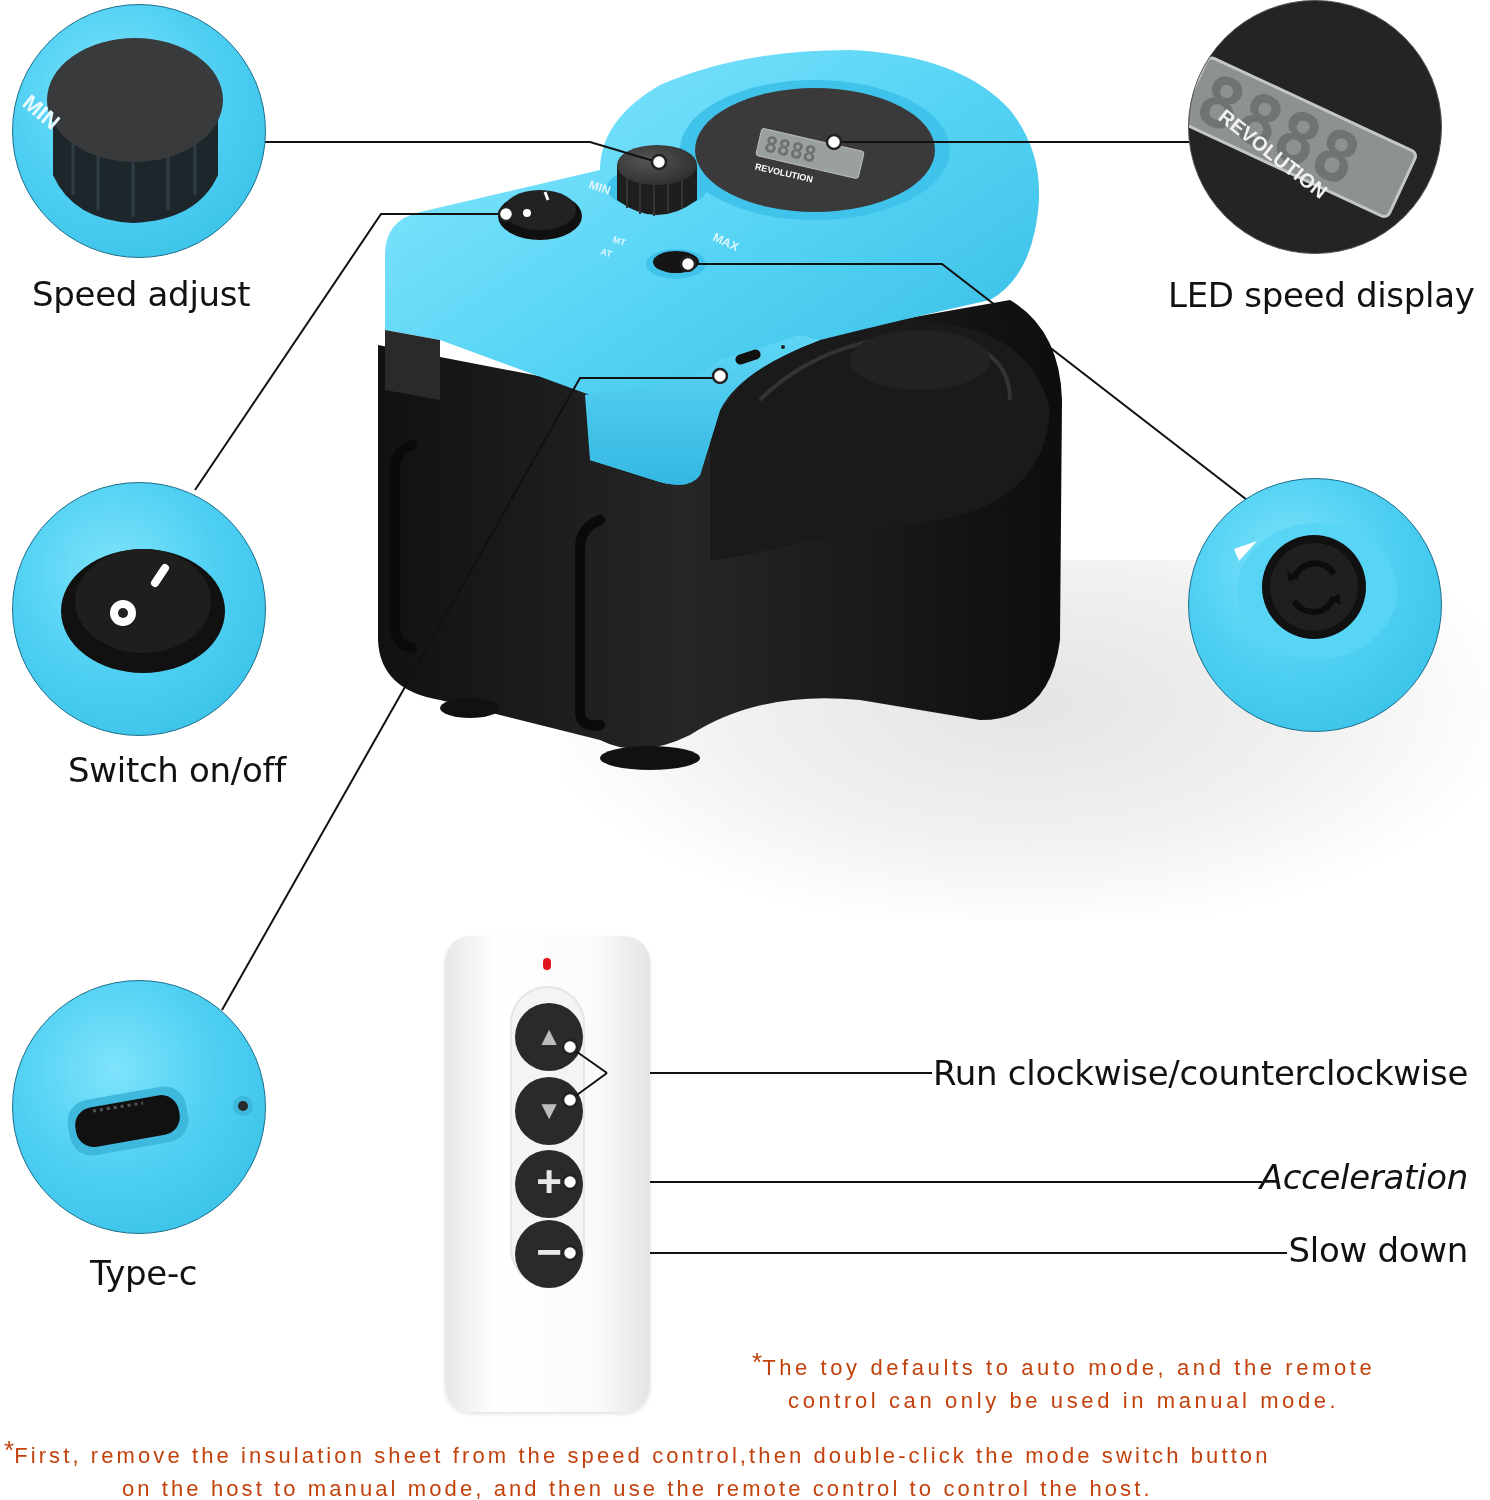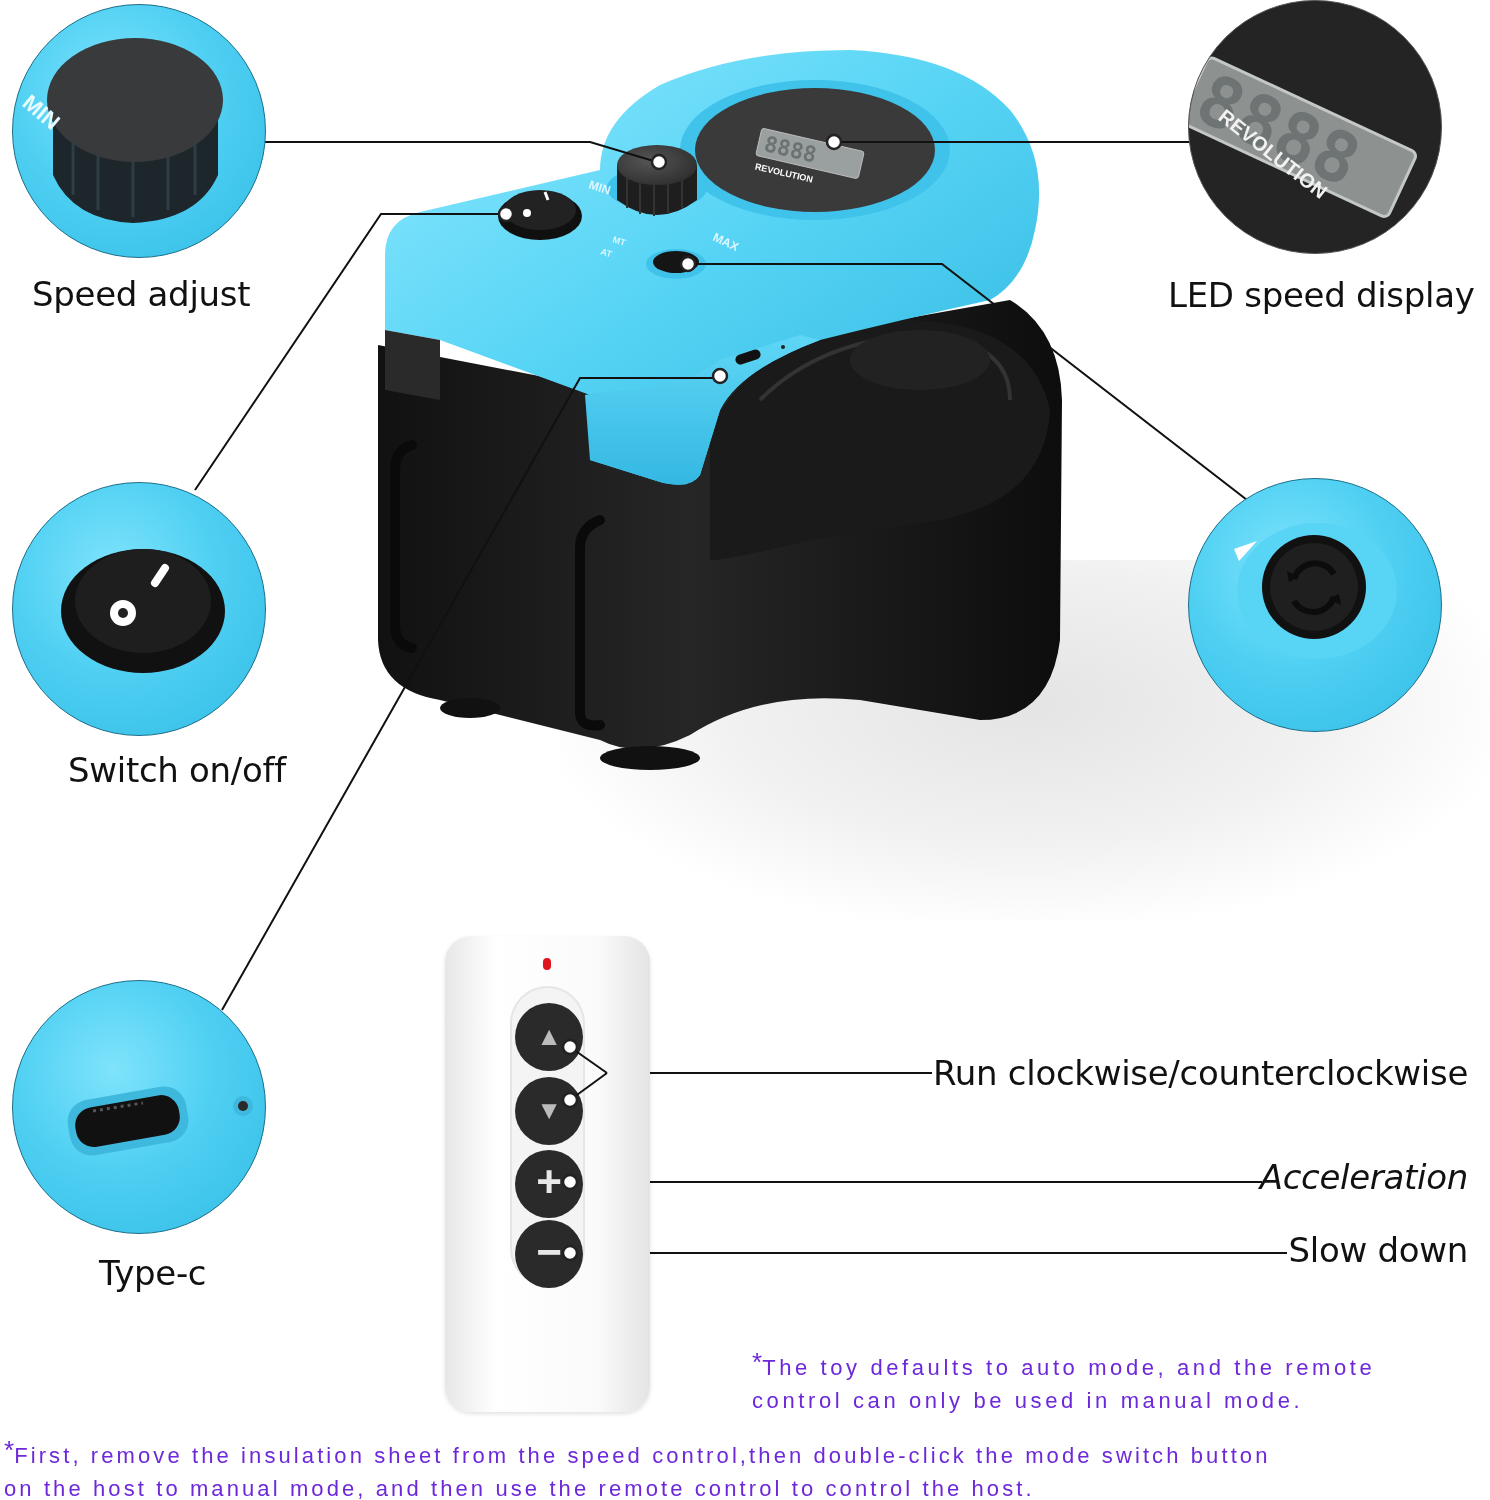--- a/index.html
+++ b/index.html
@@ -15,22 +15,22 @@
   }
   .label {
     position:absolute; color:#111; font-size:34px; white-space:nowrap;
     font-family:"DejaVu Sans", "Liberation Sans", sans-serif; letter-spacing:-0.3px;
   }
   .red-serif {
     color:#b8233a; font-family:"Liberation Serif", "DejaVu Serif", serif;
     letter-spacing:4px; font-size:33px;
   }
   .note {
-    position:absolute; color:#6d28d9; font-family:"Liberation Sans", sans-serif;
-    font-size:22px; letter-spacing:3.6px; line-height:33px; white-space:nowrap;
+    position:absolute; color:#c2410c; font-family:"Liberation Sans", sans-serif;
+    font-size:22px; letter-spacing:3.6px; line-height:33px; white-space:nowrap;text-align:center;
   }
   .note .star { font-size:26px; vertical-align:4px; letter-spacing:0; }
   .callout {
     position:absolute; border-radius:50%; overflow:hidden;
     border:1px solid #1a6e8a;
     background:radial-gradient(circle at 40% 35%, #7fe3fb 0%, #4fd0f3 45%, #32bbe4 100%);
   }
   svg { position:absolute; left:0; top:0; overflow:visible; }
   .pt { fill:#fff; stroke:#222; stroke-width:2.5; }
 </style>
@@ -194,21 +194,21 @@
 
   <div class="callout" style="left:12px;top:980px;width:252px;height:252px;">
     <svg width="252" height="252">
       <rect x="55" y="112" width="120" height="56" rx="22" fill="#3fb8dd" transform="rotate(-10 115 140)"></rect>
       <rect x="62" y="120" width="105" height="40" rx="18" fill="#111" transform="rotate(-10 115 140)"></rect>
       <line x1="80" y1="130" x2="130" y2="122" stroke="#555" stroke-width="3" stroke-dasharray="3 4"></line>
       <circle cx="230" cy="125" r="10" fill="#3fb8dd"></circle>
       <circle cx="230" cy="125" r="5" fill="#2a2a2a"></circle>
     </svg>
   </div>
-  <div class="label" style="left:90px;top:1253px;margin-left:9px;">Type-c</div>
+  <div class="label" style="left:90px;top:1253px;">Type-c</div>
 
 
   <div style="position:absolute;left:445px;top:936px;width:205px;height:476px;border-radius:26px;background:linear-gradient(90deg,#e7e7e7 0%,#ffffff 25%,#fafafa 75%,#e4e4e4 100%);box-shadow:0 2px 4px rgba(0,0,0,0.12);">
     <div style="position:absolute;left:98px;top:22px;width:8px;height:12px;border-radius:4px;background:#e0141c;"></div>
     <div style="position:absolute;left:65px;top:50px;width:75px;height:300px;border-radius:38px;background:#f4f4f4;box-shadow:inset 0 0 0 2px #e6e6e6;"></div>
   </div>
   <div style="position:absolute;left:515px;top:1003px;width:68px;height:68px;border-radius:50%;background:#2a2a2a;color:#bcbcbc;font-size:26px;text-align:center;line-height:66px;">
     <span>▲</span>
   </div>
   <div style="position:absolute;left:515px;top:1077px;width:68px;height:68px;border-radius:50%;background:#2a2a2a;color:#bcbcbc;font-size:26px;text-align:center;line-height:66px;">

